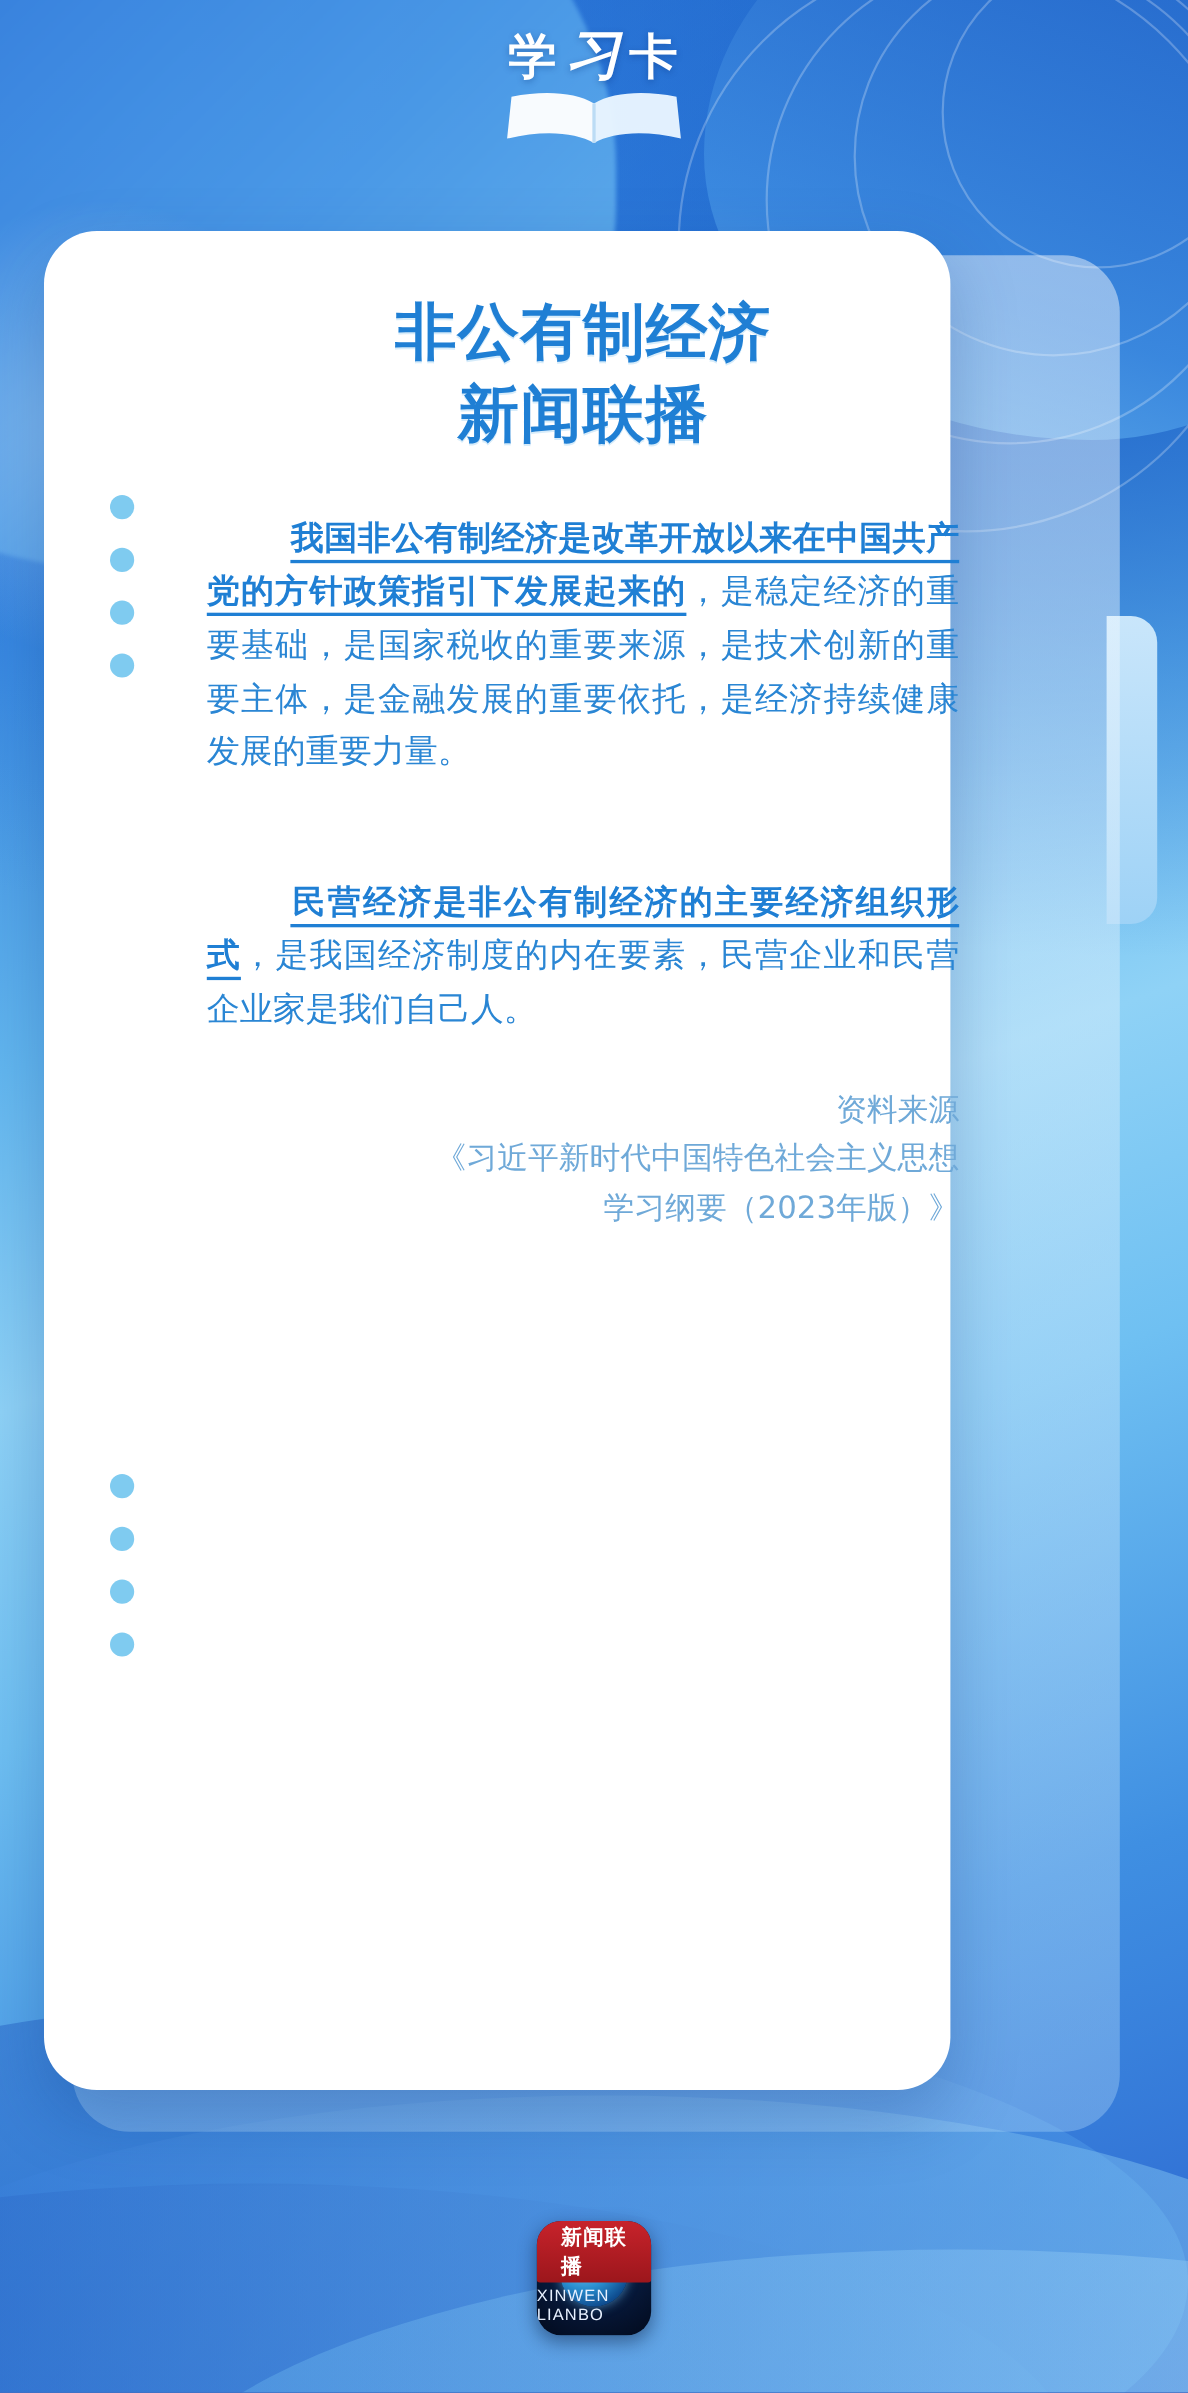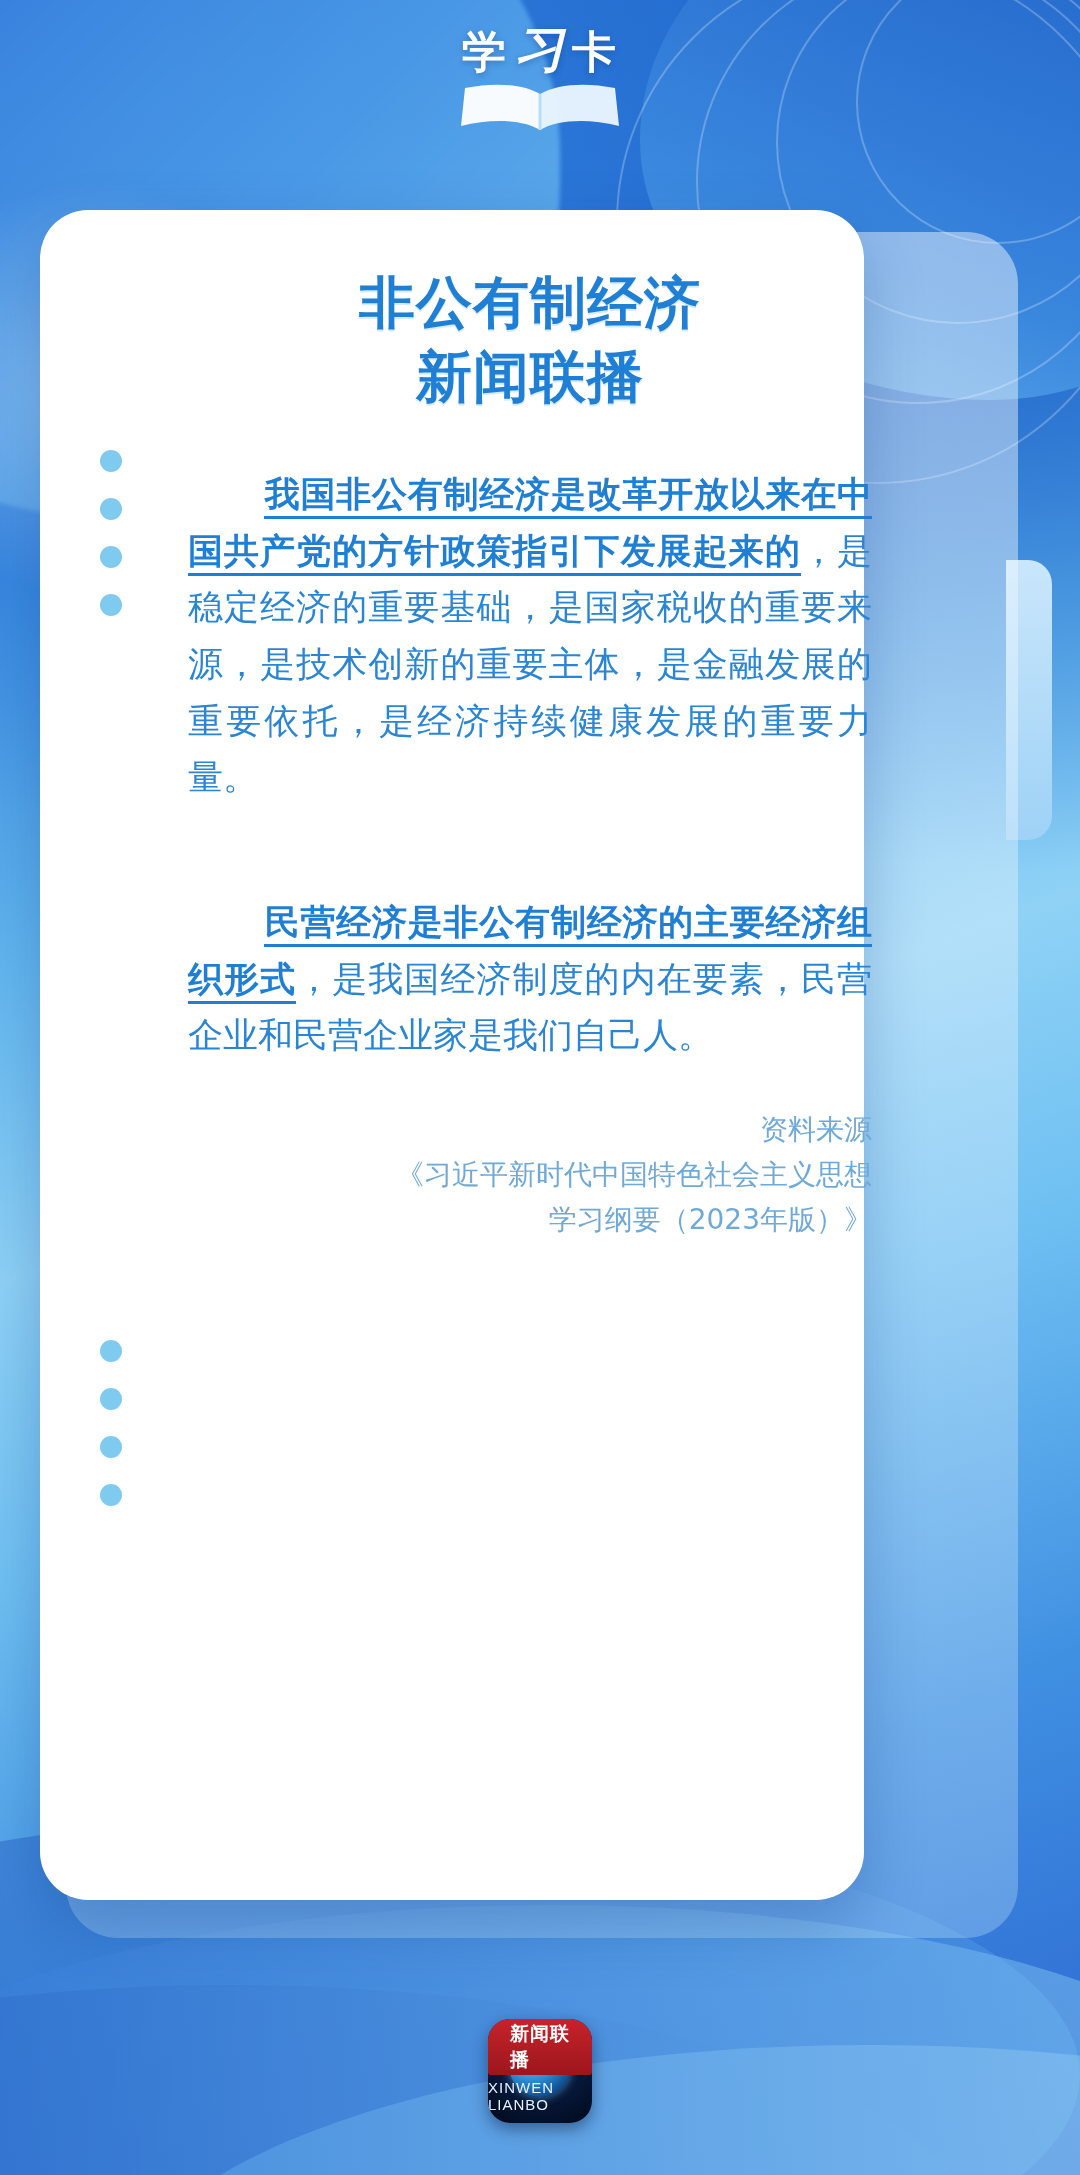--- a/index.html
+++ b/index.html
@@ -147,21 +147,21 @@
     line-height: 1.32;
     letter-spacing: 1px;
     text-shadow: 0 2px 0 rgba(140,200,240,.35);
     font-family: "DejaVu Sans", "Liberation Sans", sans-serif;
   }
   .title .line { display: block; }
 
   .para {
     margin: 0;
     color: #2a86d4;
-    font-size: 35px;
+    font-size: 30px;
     line-height: 1.62;
     text-align: justify;
     font-family: "DejaVu Sans", "Liberation Sans", sans-serif;
   }
   .para.first { margin-top: 52px; text-indent: 0; }
   .para.second { margin-top: 88px; }
   .para .lead {
     font-weight: 700;
     color: #1f7fd4;
     border-bottom: 3px solid #1f7fd4;

